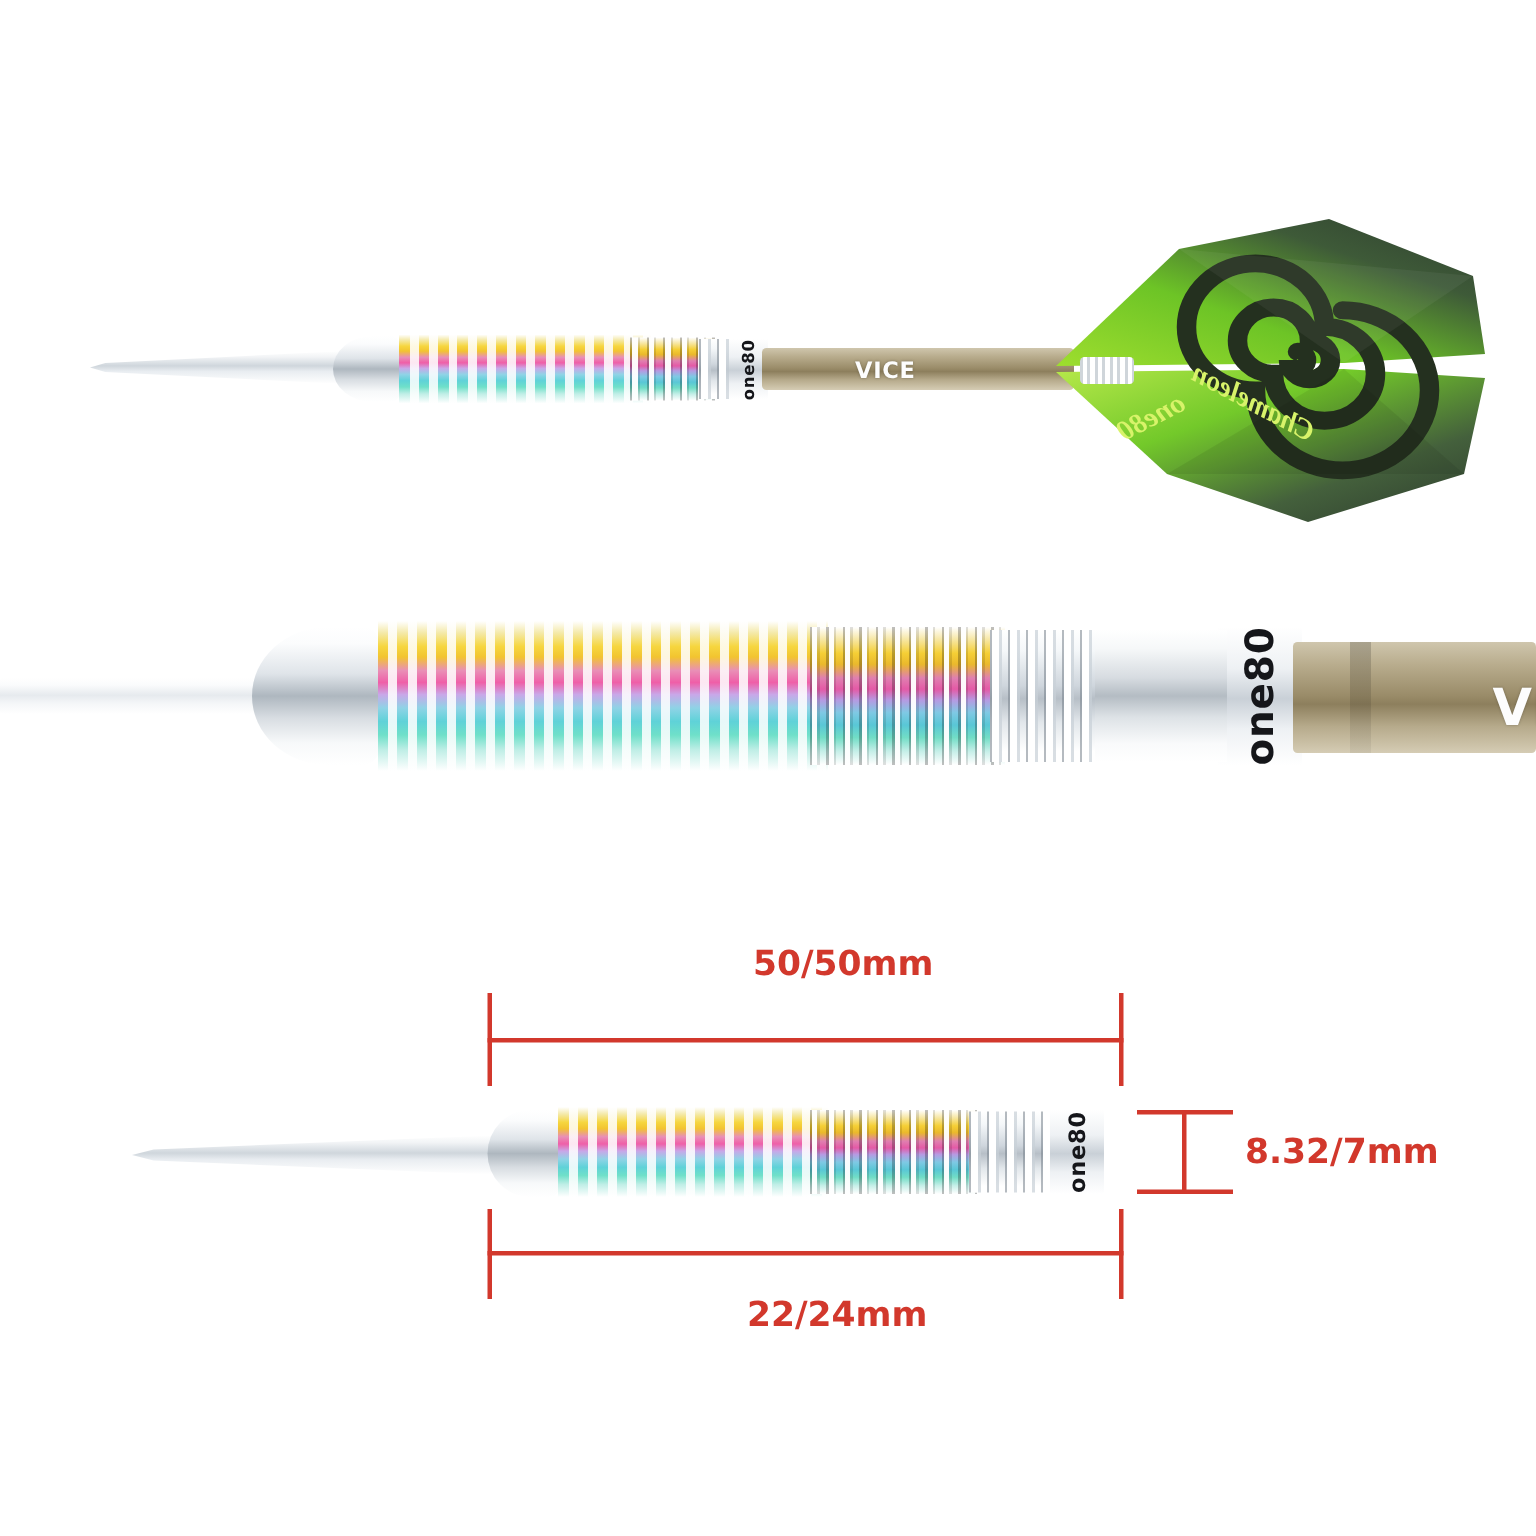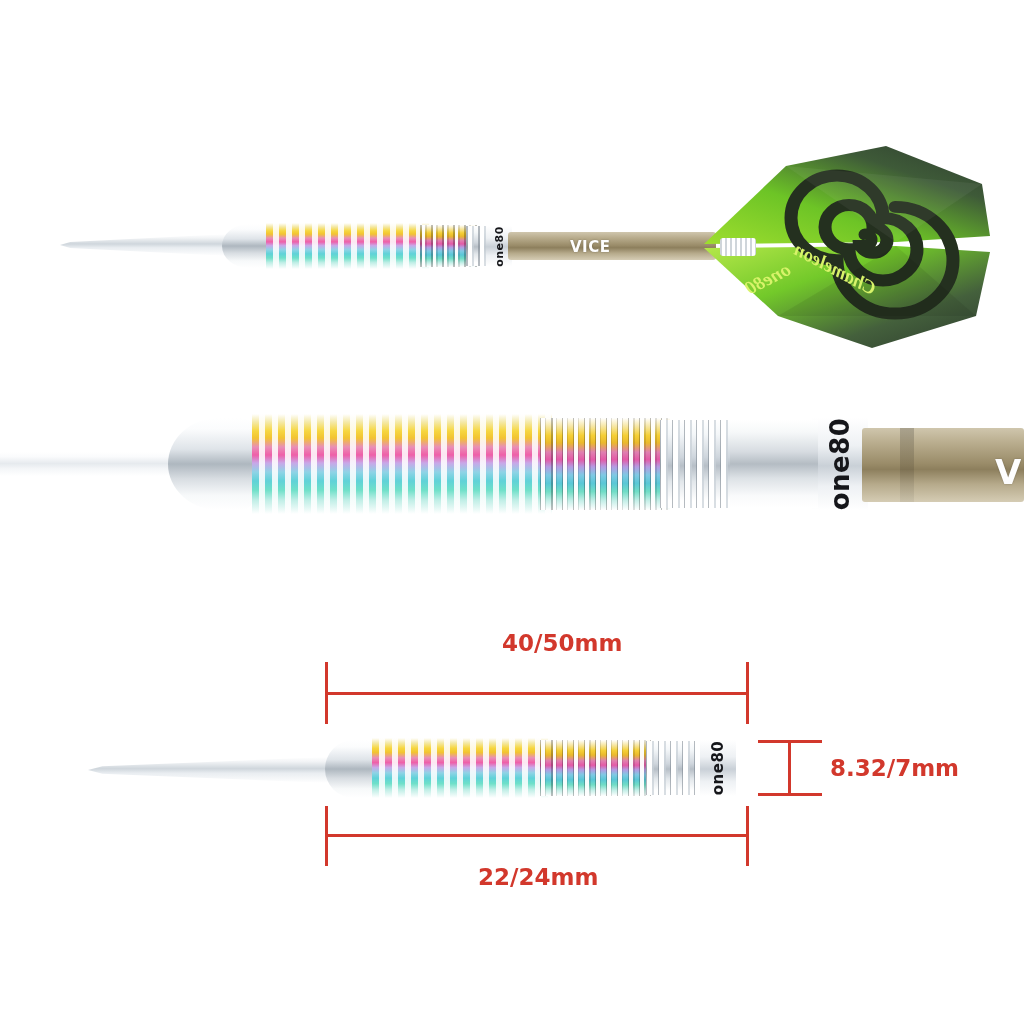--- a/index.html
+++ b/index.html
@@ -183,34 +183,34 @@
 
     <div class="rings" style="left:540px;top:740px;width:112px;height:56px;"></div>
 
     <div class="ribbed" style="left:646px;top:741px;width:56px;height:54px;"></div>
 
     <div class="brandbox" style="left:700px;top:740px;width:36px;height:56px;">
       <span style="font-size:15px;">one80</span>
     </div>
 
     <div>
-      <div class="dimlabel" style="left:502px;top:630px;font-size:23px;">40/50mm</div>
+      <div class="dimlabel" style="left:502px;top:630px;font-size:23px;">50/50mm</div>
       <div class="dimline" style="left:325px;top:692px;width:424px;height:3px;"></div>
       <div class="dimline" style="left:325px;top:662px;width:3px;height:62px;"></div>
       <div class="dimline" style="left:746px;top:662px;width:3px;height:62px;"></div>
     </div>
 
     <div>
       <div class="dimline" style="left:788px;top:740px;width:3px;height:56px;"></div>
       <div class="dimline" style="left:758px;top:740px;width:64px;height:3px;"></div>
       <div class="dimline" style="left:758px;top:793px;width:64px;height:3px;"></div>
       <div class="dimlabel" style="left:830px;top:755px;font-size:23px;">8.32/7mm</div>
     </div>
 
     <div>
       <div class="dimline" style="left:325px;top:834px;width:424px;height:3px;"></div>
       <div class="dimline" style="left:325px;top:806px;width:3px;height:60px;"></div>
       <div class="dimline" style="left:746px;top:806px;width:3px;height:60px;"></div>
-      <div class="dimlabel" style="left:478px;top:864px;font-size:23px;">22/24mm</div>
+      <div class="dimlabel" style="left:498px;top:864px;font-size:23px;">22/24mm</div>
     </div>
   </div>
 
 </div>
 
 </body></html>

